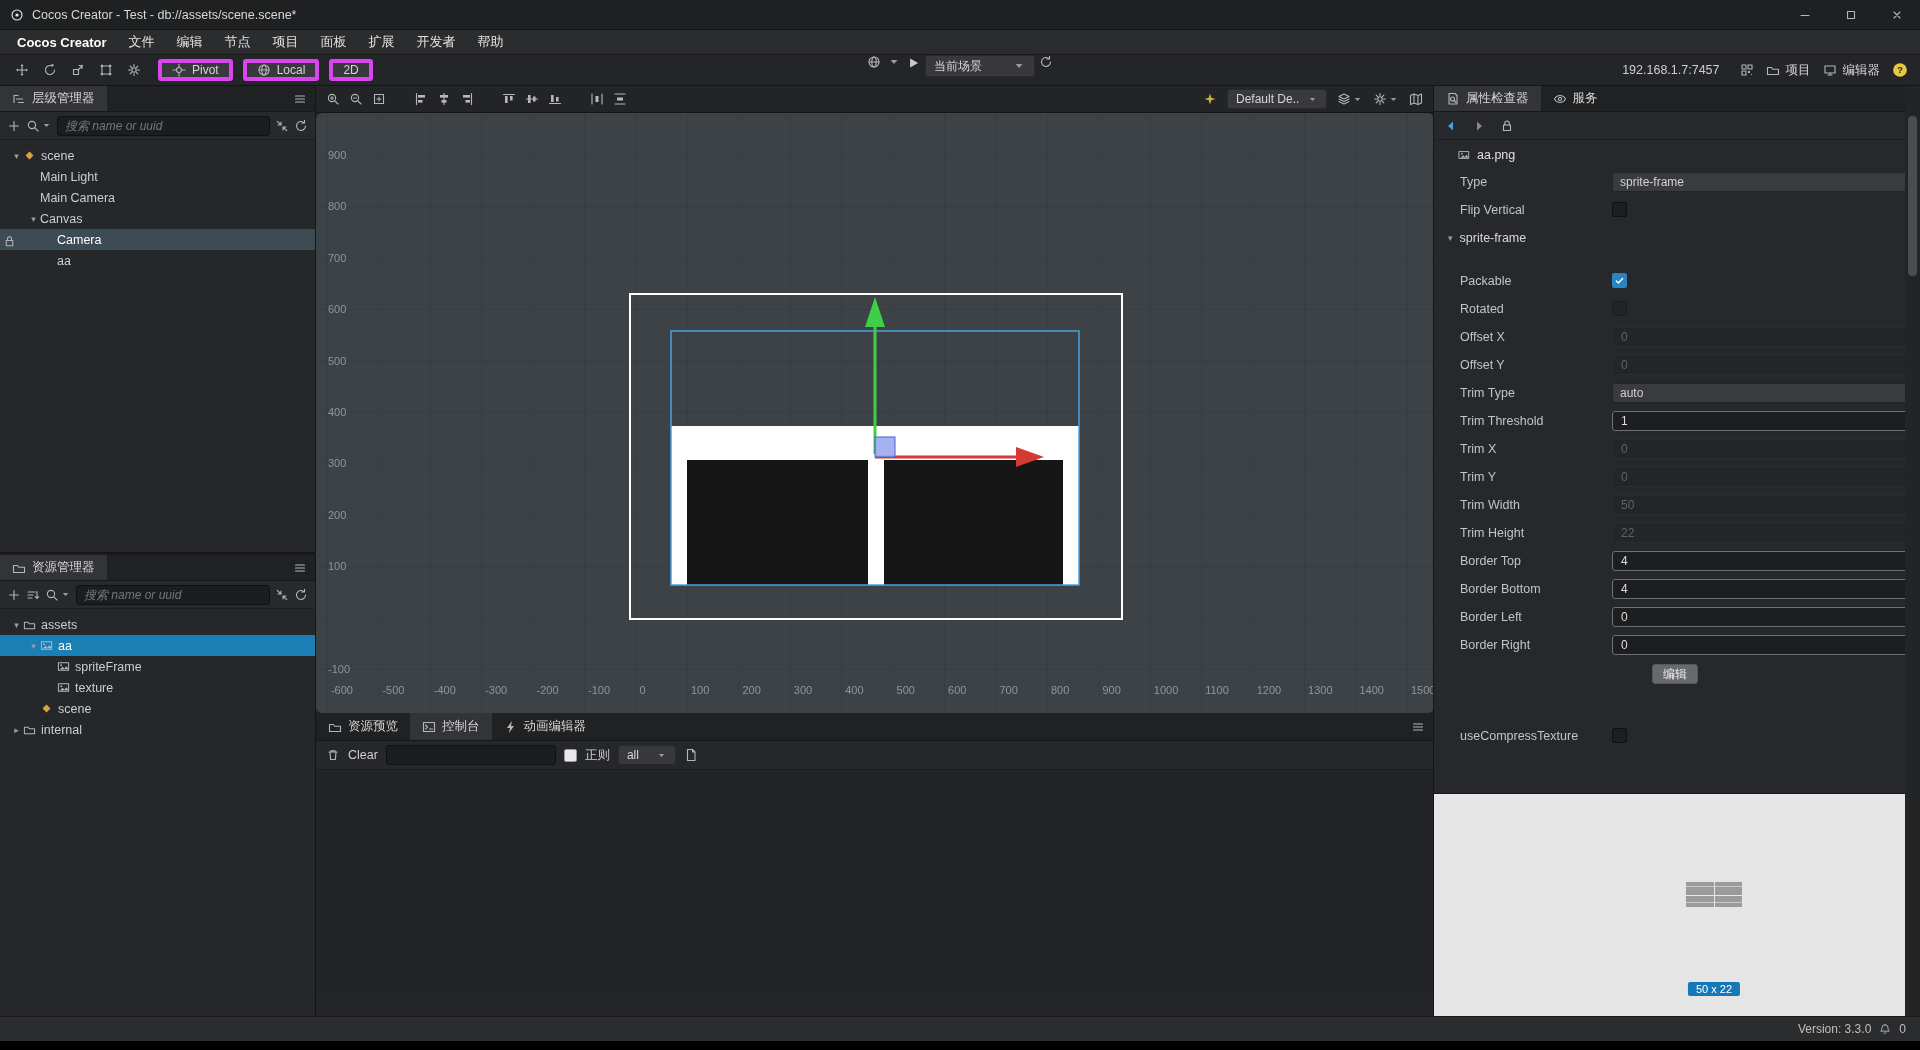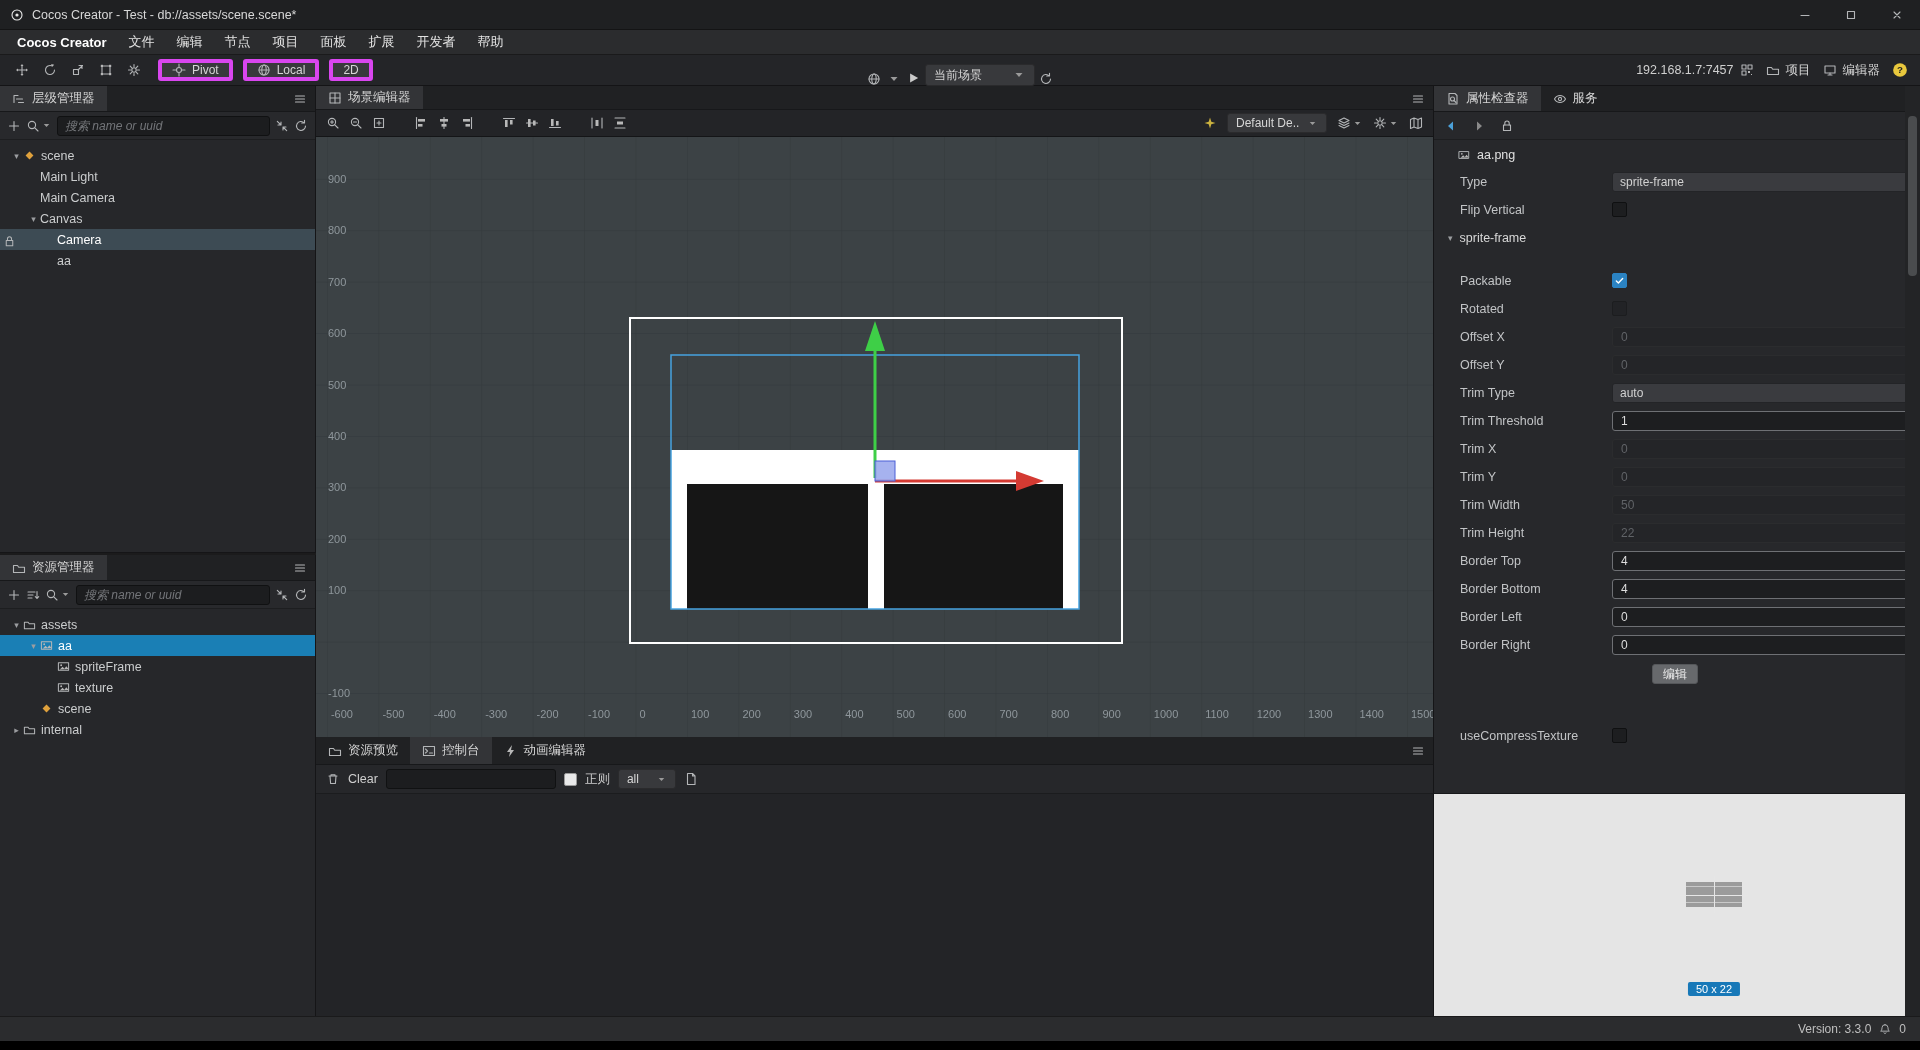--- a/index.html
+++ b/index.html
@@ -21,25 +21,25 @@
 
   
   #menubar{position:absolute;left:0;top:30px;width:1920px;height:25px;background:#2b2c2e;display:flex;align-items:center;padding-left:6px;border-bottom:1px solid #1a1a1b;}
   .mi{padding:0 11px;font-size:13px;color:#e2e2e2;height:25px;display:flex;align-items:center;}
   .mi.brand{font-weight:bold;color:#fff;}
 
   
   #main-toolbar{position:absolute;left:0;top:55px;width:1920px;height:31px;background:#242528;display:flex;align-items:center;border-bottom:1px solid #141416;padding-left:8px;position:absolute;}
   .tool-ic{margin:0 7px;display:flex;align-items:center;}
   .tbtn{height:22px;display:flex;align-items:center;gap:6px;background:#38393c;border:4px solid #d946ef;border-radius:3px;padding:0 10px;font-size:12px;color:#d6d6d6;margin-left:10px;}
-  #center-tools{position:absolute;left:50%;top:0;height:31px;transform:translateX(-50%);display:flex;align-items:flex-end;gap:4px;}
+  #center-tools{position:absolute;left:50%;top:0;height:31px;transform:translateX(-50%);display:flex;align-items:flex-start;gap:4px;}
   #right-tools{margin-left:auto;display:flex;align-items:center;gap:12px;padding-right:12px;}
   .sel{height:22px;background:#38393c;border:1px solid #2a2a2c;border-radius:3px;display:flex;align-items:center;padding:0 8px;font-size:12px;color:#d6d6d6;gap:8px;}
   #scene-select{width:110px;}
-  #address{font-size:12.5px;color:#cfcfcf;display:flex;align-items:center;gap:6px;}
+  #address{font-size:12.5px;color:#cfcfcf;display:flex;align-items:center;gap:20px;}
   .flatbtn{display:flex;align-items:center;gap:6px;font-size:12.5px;color:#d6d6d6;}
 
   
   .panel{position:absolute;background:#26272a;border-right:1px solid #151517;overflow:hidden;}
   #hierarchy{left:0;top:86px;width:316px;height:467px;border-bottom:1px solid #151517;}
   #assets{left:0;top:555px;width:316px;height:463px;}
   #center{left:316px;top:86px;width:1118px;height:930px;background:#242528;}
   #inspector{left:1434px;top:86px;width:561px;height:930px;background:#27282b;}
   #iscroll{position:absolute;left:1905px;top:86px;width:15px;height:930px;background:#232426;}
   .sthumb{position:absolute;top:30px;left:3px;width:9px;height:160px;background:#4a4c4e;border-radius:4px;}
@@ -63,21 +63,21 @@
   .tlabel{white-space:nowrap;}
 
   
   #scene-tabbar{height:24px;background:#202123;display:flex;align-items:stretch;border-bottom:1px solid #17181a;position:relative;}
   #scene-toolbar{height:27px;background:#232427;display:flex;align-items:center;border-bottom:1px solid #141517;padding:0 10px;}
   #scene-tools-left{display:flex;align-items:center;gap:9px;}
   .tsep{width:10px;}
   .sic{display:flex;align-items:center;}
   #scene-toolbar-right{margin-left:auto;display:flex;align-items:center;gap:10px;}
   #default-select{width:100px;height:20px;}
-  #scene-view{position:relative;width:1118px;height:600px;background:#3c4245;overflow:hidden;}
+  #scene-view{position:relative;width:1118px;height:600px;background:#3c4245;overflow:hidden;border-radius:7px;}
   .rlab{position:absolute;font-size:11px;color:#8f979c;pointer-events:none;}
   .rlayer{position:absolute;left:0;top:0;right:0;bottom:0;pointer-events:none;}
 
   
   #console-tabbar{height:28px;background:#202123;display:flex;align-items:stretch;border-bottom:1px solid #17181a;position:relative;}
   #console-toolbar{height:29px;background:#26272a;display:flex;align-items:center;gap:8px;padding:0 10px;border-bottom:1px solid #1b1c1e;}
   #console-search{width:170px;height:20px;background:#1c1d1f;border:1px solid #101112;border-radius:3px;color:#ddd;font-size:12px;padding:0 6px;font-family:inherit;}
   .ccb{width:13px;height:13px;background:#e9e9e9;border:1px solid #9a9a9a;border-radius:2px;}
   #console-filter{width:58px;height:20px;}
   #console-content{height:222px;background:#232427;}
@@ -423,32 +423,20 @@
           <span class="caret">▸</span>
           <svg class="ic " viewBox="0 0 14 14">
             <path d="M1.5 4.5h4l1.2 1.7h5.8v5.3h-11z"></path>
           </svg>
           <span class="tlabel">internal</span>
         </div>
       </div>
   </div>
 
   <div class="panel" id="center">
-    <div id="scene-tabbar">
-      <div class="ptab active">
-          <svg class="ic " viewBox="0 0 14 14">
-            <rect x="2" y="2" width="10" height="10"></rect>
-            <path d="M2 7h10M7 2v10"></path>
-          </svg>
-          <span>场景编辑器</span>
-        </div>
-      <svg class="ic  burgersvg" viewBox="0 0 14 14" style="position: absolute; right: 8px; top: 6px;">
-          <path d="M2.5 4h9M2.5 7h9M2.5 10h9"></path>
-        </svg>
-    </div>
     <div id="scene-toolbar">
       <div id="scene-tools-left">
           <span class="sic">
             <svg class="ic " viewBox="0 0 14 14">
               <circle cx="6" cy="6" r="3.6"></circle>
               <path d="M8.8 8.8L12 12M4.5 6h3M6 4.5v3"></path>
             </svg>
           </span>
           <span class="sic">
             <svg class="ic " viewBox="0 0 14 14">

